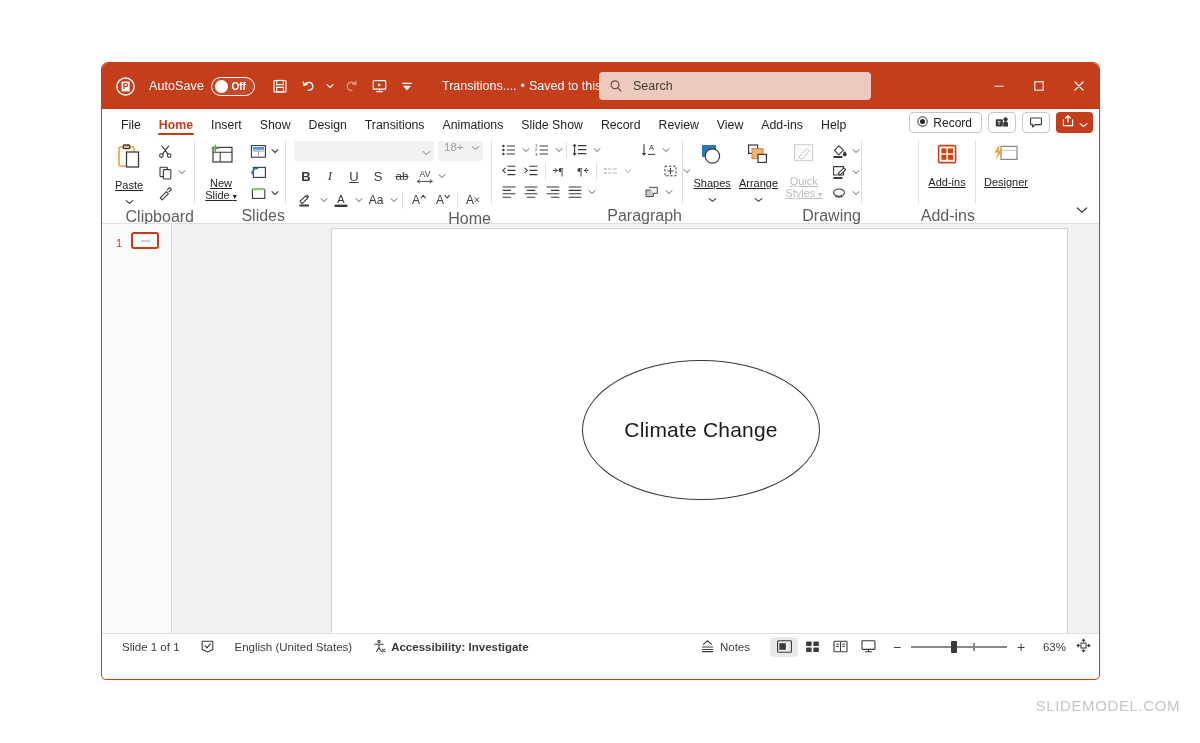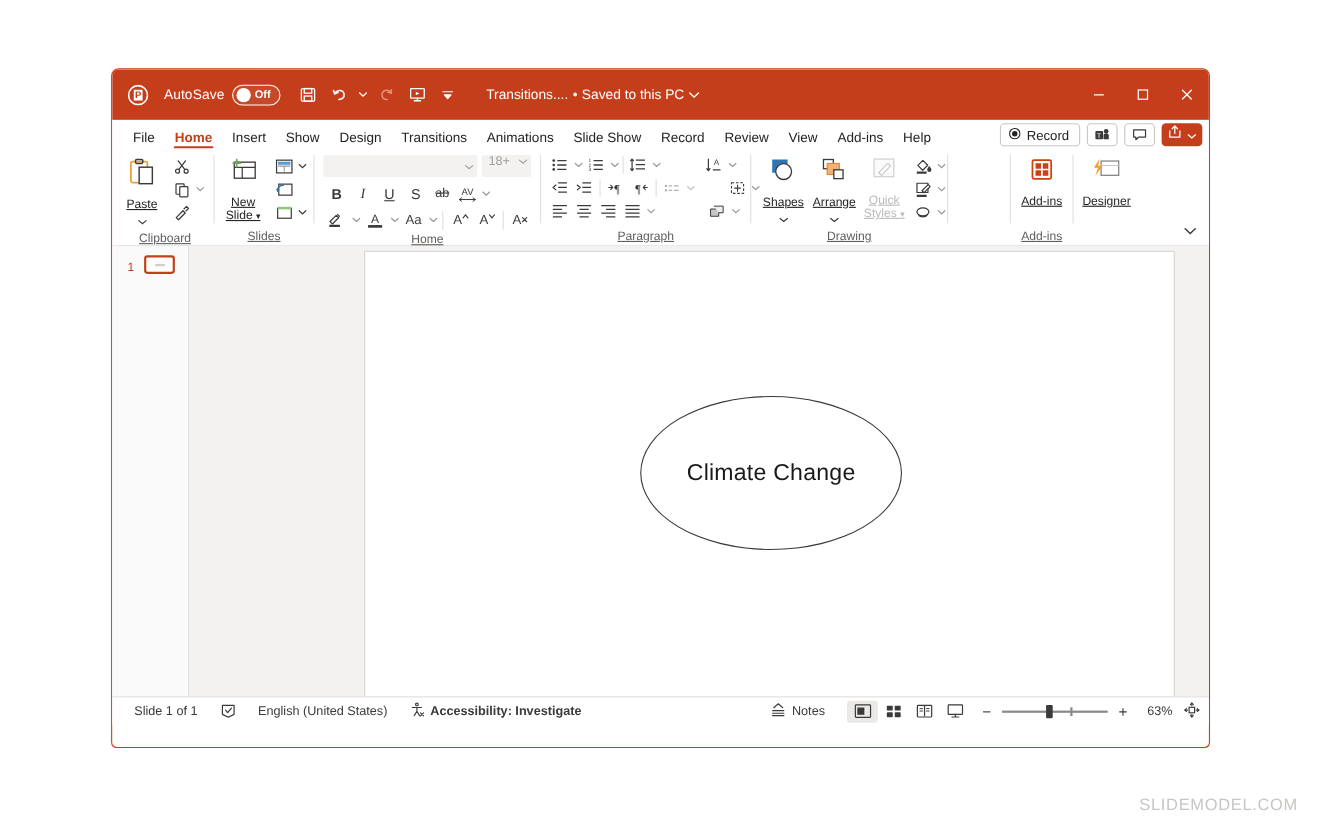--- a/index.html
+++ b/index.html
@@ -107,23 +107,22 @@
 
   
   .ribbon {
     height: 89px; background: #fff; position: relative;
     border-bottom: 1px solid #e1dfdd;
     display: flex; align-items: stretch; padding-left: 4px;
   }
   .rgroup { position: relative; display: flex; flex-direction: column; }
   .rgroup .items { flex: 1; display: flex; align-items: flex-start; padding-top: 5px; }
   .rgroup .gname {
-    text-align: center; font-size: 11px; color: #605e5c; height: 15px; line-height: 15px;
+    text-align: right; font-size: 16px; color: #605e5c; height: 15px; line-height: 15px;
     position: relative;
-    text-decoration: underline;
   }
   .rsep { width: 1px; background: #e1dfdd; margin: 6px 0 20px 0; }
 
   .bigbtn {
     display: flex; flex-direction: column; align-items: center; justify-content: flex-start;
     width: 48px; padding-top: 2px;
   }
   .bigbtn .lbl { font-size: 11px; color: #252423; margin-top: 3px; line-height: 12px; text-align:center;text-decoration:underline;}
   .bigbtn .lbl.dim { color: #bdbbb9; }
   .smallcol { display: flex; flex-direction: column; gap: 1px; padding-top: 1px; }
@@ -184,21 +183,21 @@
   .viewbtn { width: 28px; height: 20px; display:flex; align-items:center; justify-content:center; border-radius:3px;}
   .viewbtn.sel { background: #ebe9e7; }
   .zoomslider { display: flex; align-items: center; gap: 0; margin-left: 8px; }
   .zs-track { width: 96px; height: 2px; background: #8a8886; position: relative; margin: 0 7px; }
   .zs-handle { position: absolute; left: 40px; top: -5px; width: 6px; height: 12px; background: #3b3a39; border-radius:1px;}
   .zs-tick { position: absolute; left: 62px; top: -3px; width: 1.5px; height: 8px; background: #8a8886; }
   .zs-pm { width: 14px; text-align: center; font-size: 14px; color: #3b3a39; line-height: 12px;}
   .zoomval { width: 32px; text-align: right; font-size: 11.5px; color: #3b3a39; margin-left: 6px;}
 
   .watermark {
-    position: absolute; right: 20px; top: 723px;
+    position: absolute; right: 20px; top: 697px;
     font-size: 15px; color: #c8c6c4; letter-spacing: .6px;
   }
   .bold { font-weight: 700; }
 </style>
 </head>
 <body>
 
 <div id="root">
 
   <div class="ppt-window">
@@ -262,20 +261,29 @@
 
       <div class="doc-title">
         <span>Transitions....</span>
         <span class="sep">•</span>
         <span>Saved to this PC</span>
         <svg width="10" height="7" viewBox="0 0 10 7">
             <path d="M1 1.6 L5 5.2 L9 1.6" fill="none" stroke="#fff" stroke-width="1.2" stroke-linecap="round"></path>
           </svg>
       </div>
 
+      <div class="searchbox">
+        <div class="mag">
+          <svg width="14" height="14" viewBox="0 0 14 14" fill="none" stroke="#7a4a38" stroke-width="1.2">
+            <circle cx="6" cy="5.8" r="3.9"></circle>
+              <path d="M8.9 8.8 L12.2 12.1" stroke-linecap="round"></path>
+          </svg>
+        </div>
+        <div class="ph">Search</div>
+      </div>
 
       <div class="wincontrols">
         <div class="wc">
           <svg width="12" height="12" viewBox="0 0 12 12">
               <path d="M1.5 6.2 L10.5 6.2" stroke="#fff" stroke-width="1.1"></path>
             </svg>
         </div>
         <div class="wc">
           <svg width="12" height="12" viewBox="0 0 12 12">
               <rect x="1.8" y="1.8" width="8.4" height="8.4" fill="none" stroke="#fff" stroke-width="1.1"></rect>

